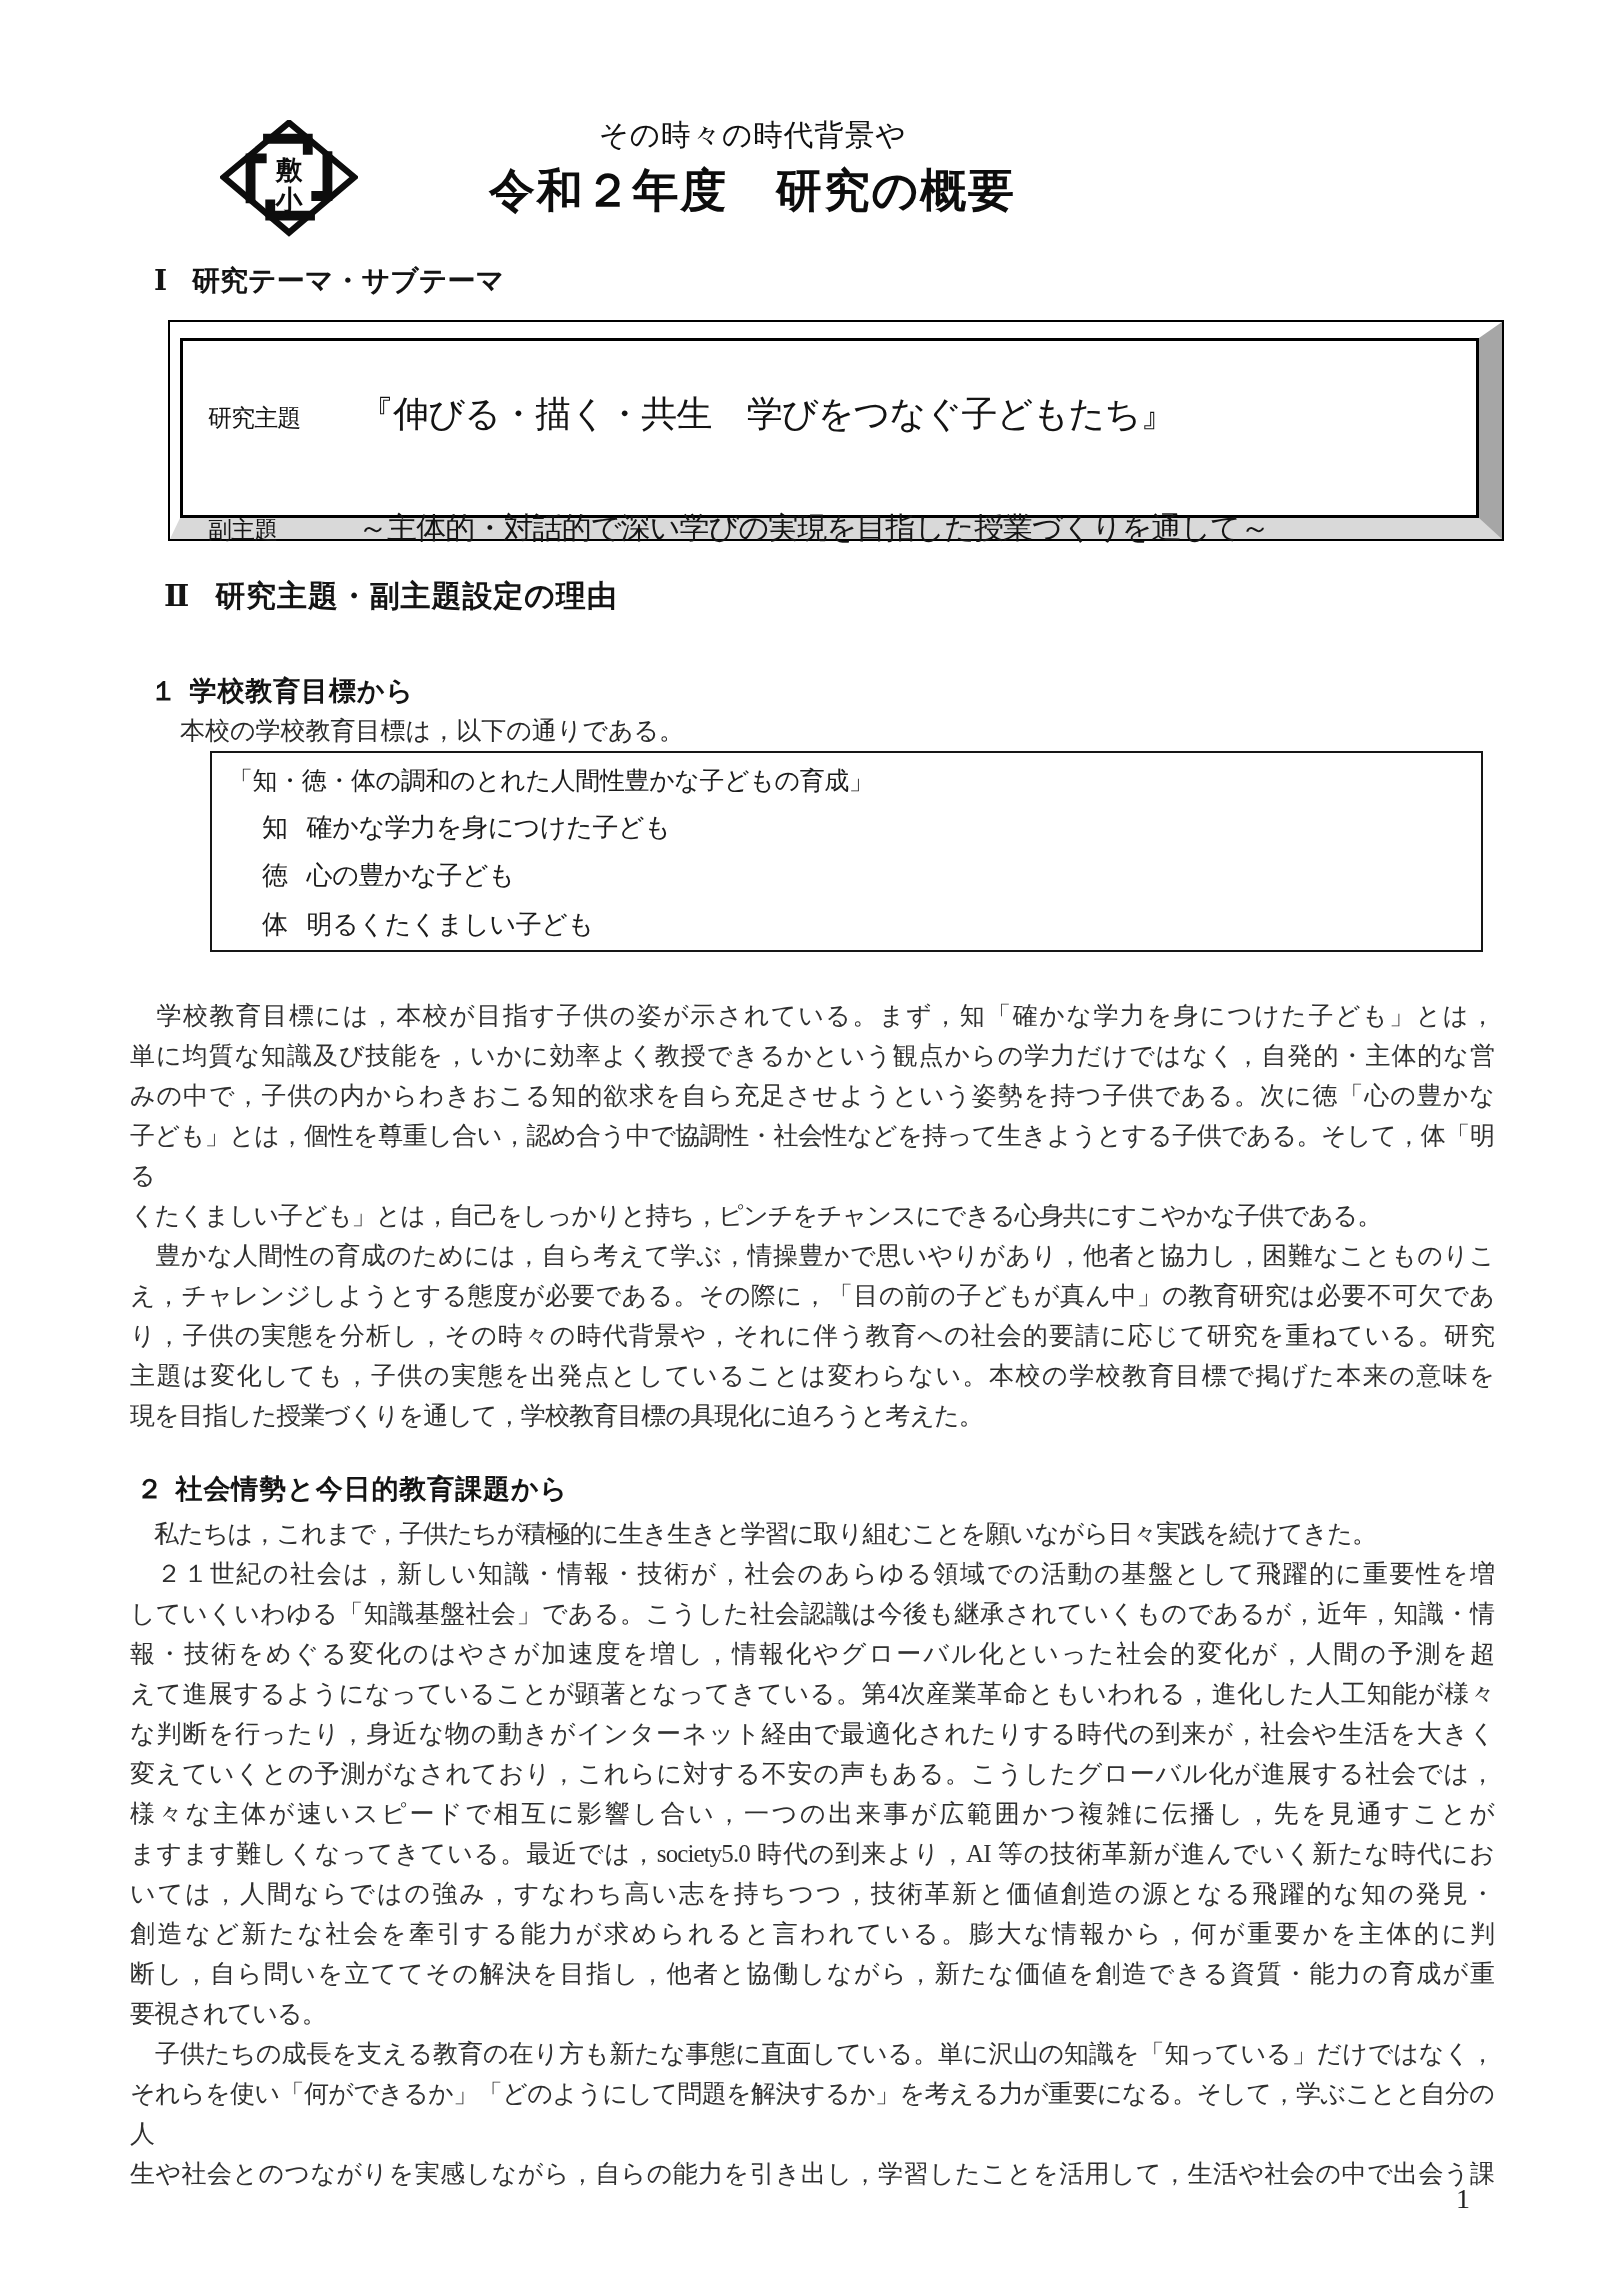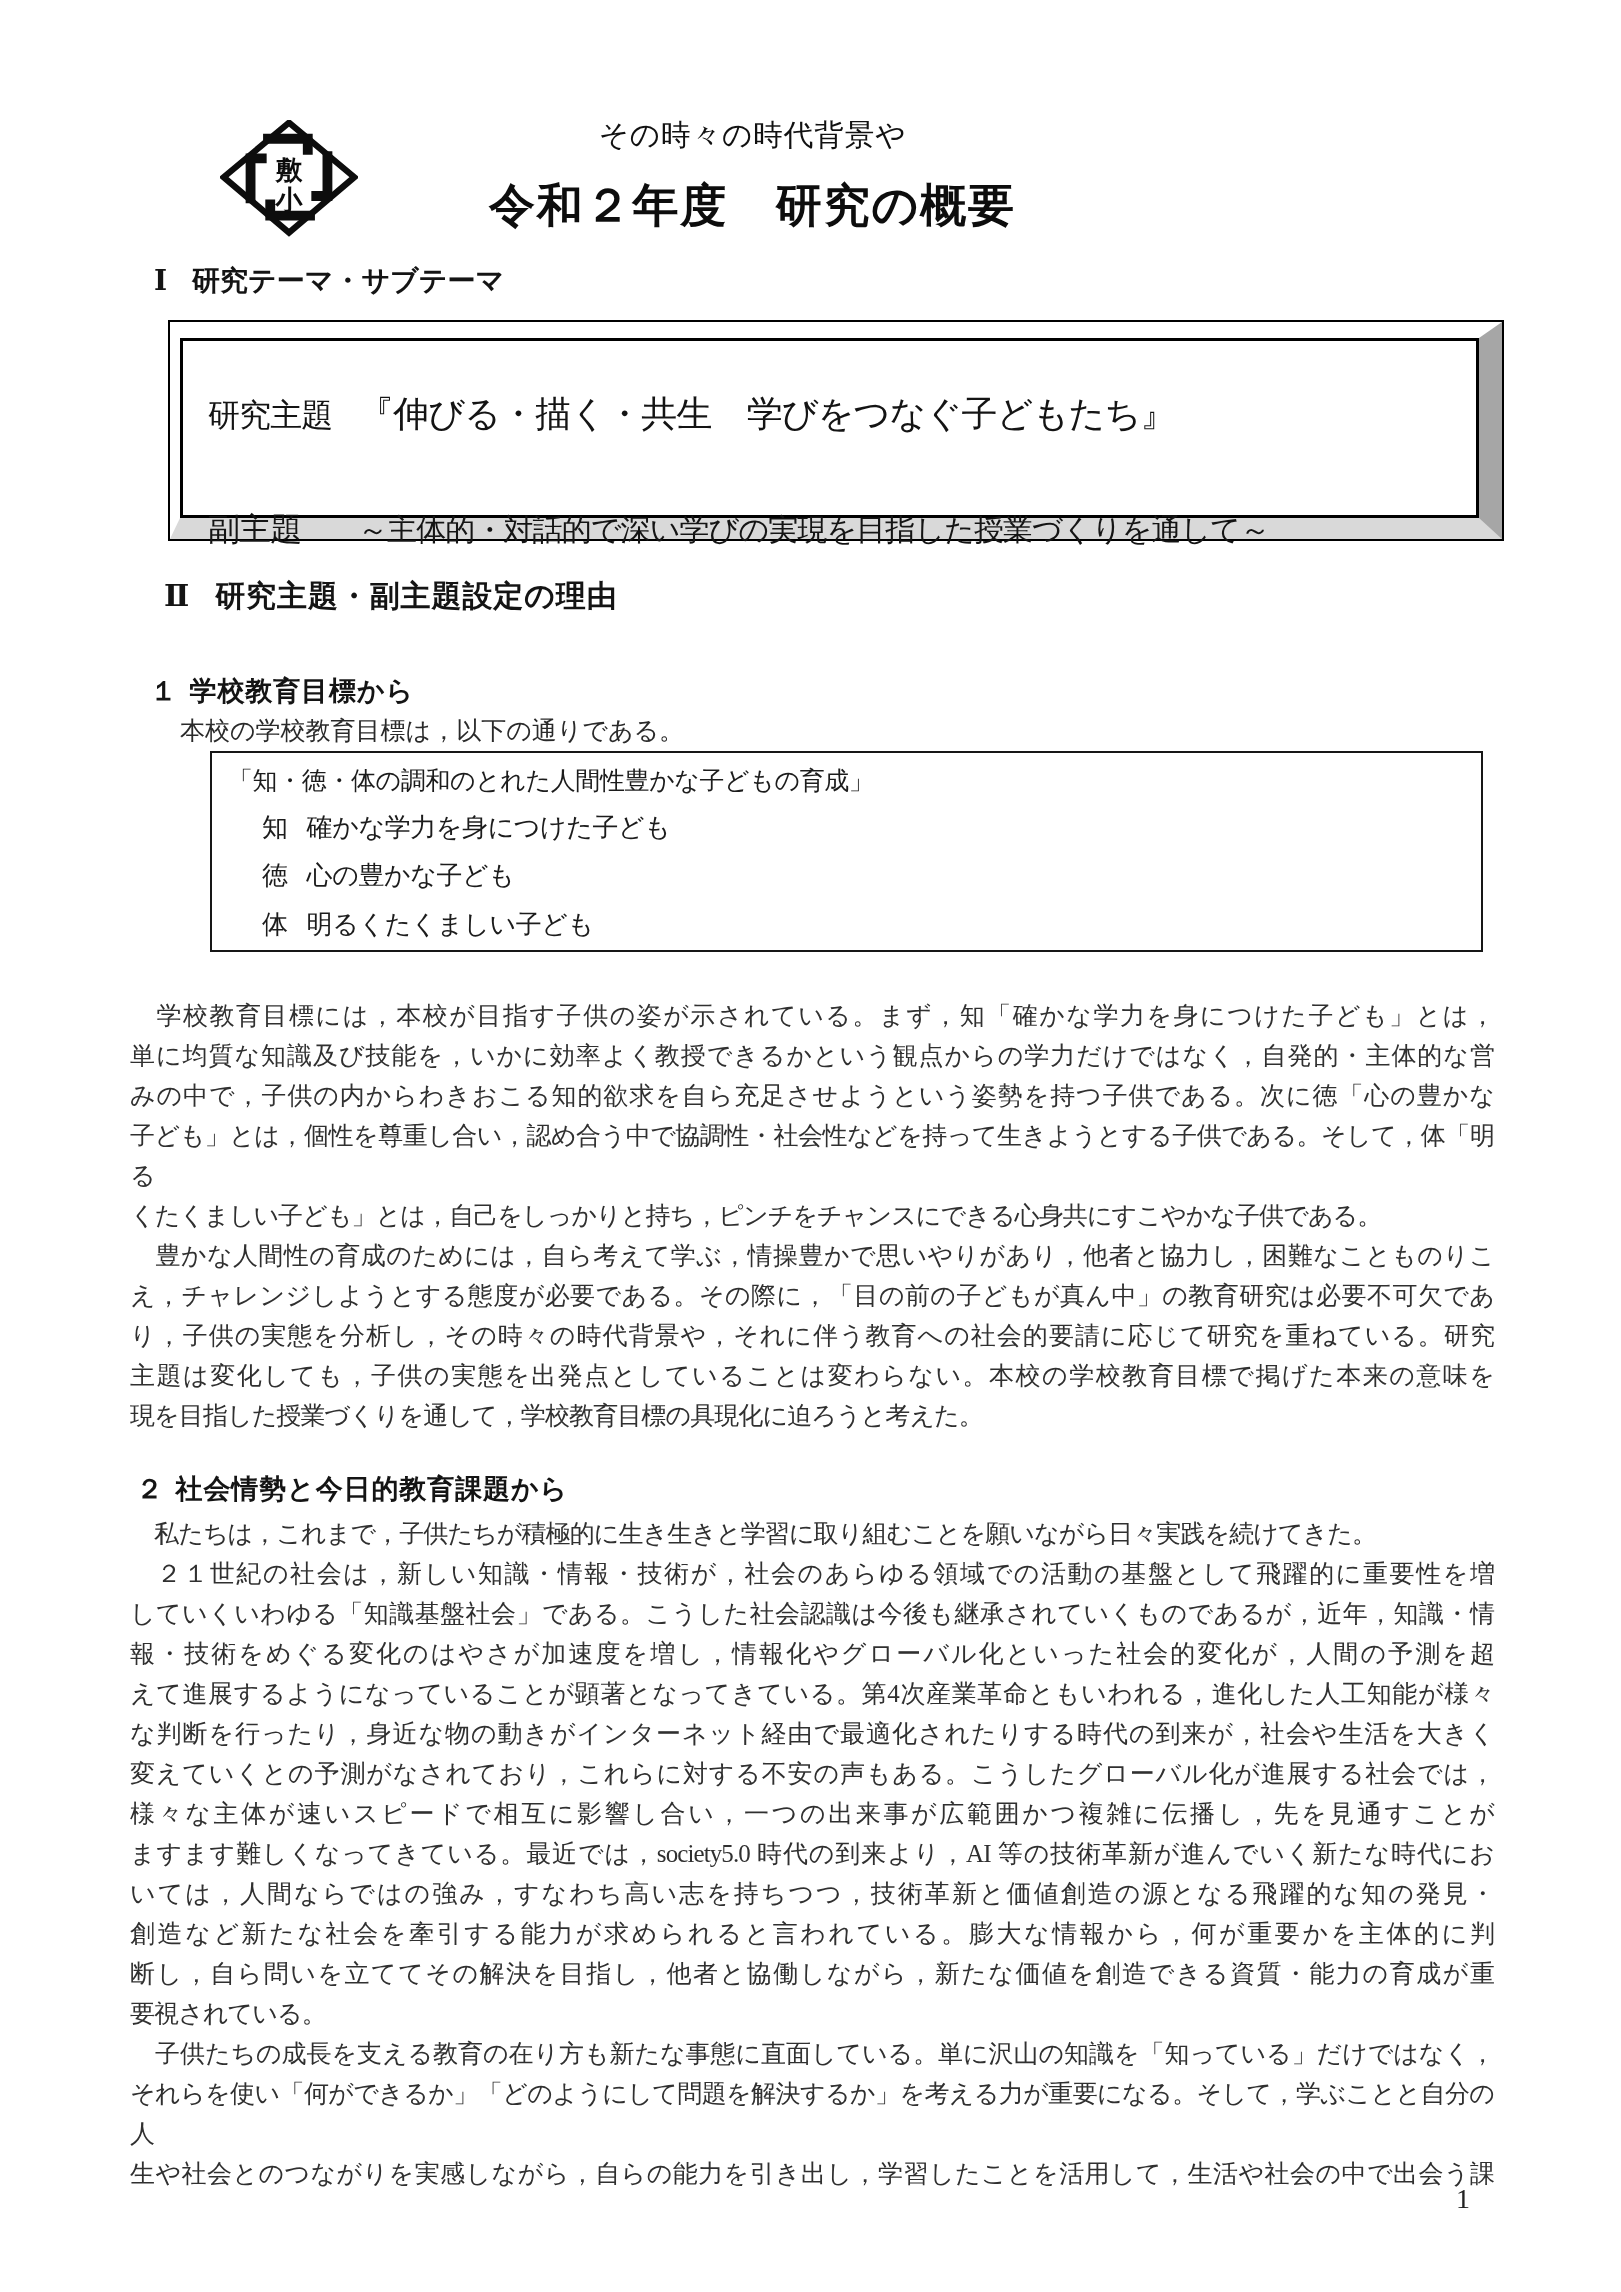--- a/index.html
+++ b/index.html
@@ -8,21 +8,21 @@
     font-family:"Liberation Serif","DejaVu Serif",serif;color:#2a2a2a;
   }
   
   .logo-wrap{position:absolute;left:220px;top:120px;width:138px;height:118px;}
   .header{position:absolute;left:0;top:115px;width:1505px;text-align:center;}
   .school-name{
     font-family:"Liberation Sans","DejaVu Sans",sans-serif;
     font-size:29.6px;font-weight:500;color:#111;letter-spacing:0.9px;
   }
   .doc-title{
-    margin-top:19px;
+    margin-top:4px;
     font-family:"Liberation Sans","DejaVu Sans",sans-serif;
     font-size:46px;font-weight:700;color:#0d0d0d;letter-spacing:1.8px;
   }
   
   .sec-heading{position:absolute;display:flex;align-items:baseline;color:#141414;}
   .sec-heading.h1{left:154px;top:262px;gap:25px;font-size:28px;font-weight:600;}
   .sec-heading.h2{left:164px;top:576px;gap:25px;font-size:30px;font-weight:700;letter-spacing:0.9px;}
   .sub-heading{
     position:absolute;display:flex;align-items:baseline;gap:11.6px;
     font-family:"Liberation Sans","DejaVu Sans",sans-serif;
@@ -40,21 +40,21 @@
     border-style:solid;border-width:16px 23px 21.5px 10.7px;
     border-color:#ffffff #a6a6a6 #d9d9d9 #ffffff;
   }
   .theme-inner{
     position:absolute;inset:0;box-sizing:border-box;border:3.6px solid #000;
     background:#fff;padding:12.5px 9px 0 25px;
     font-family:"Liberation Sans","DejaVu Sans",sans-serif;color:#141414;
   }
   .theme-row{display:flex;align-items:baseline;}
   .theme-row.sub{margin-top:69px;}
-  .theme-label{flex:0 0 150px;font-size:32px;font-weight:500;letter-spacing:-0.9px;}
+  .theme-label{flex:0 0 150px;font-size:24px;font-weight:500;letter-spacing:-0.9px;}
   .theme-text{font-size:36px;font-weight:500;letter-spacing:-0.9px;margin-top:36px;}
   .subtheme-text{font-size:30px;font-weight:500;letter-spacing:-0.9px;}
   
   .intro-line{position:absolute;left:130px;top:714px;font-size:25px;color:#2a2a2a;}
   .goal-box{
     position:absolute;left:210px;top:751px;width:1273px;height:201px;
     box-sizing:border-box;border:2.7px solid #161616;background:#fff;
     padding:10.7px 16px;color:#1c1c1c;
     font-family:"Liberation Sans","DejaVu Sans",sans-serif;
   }

